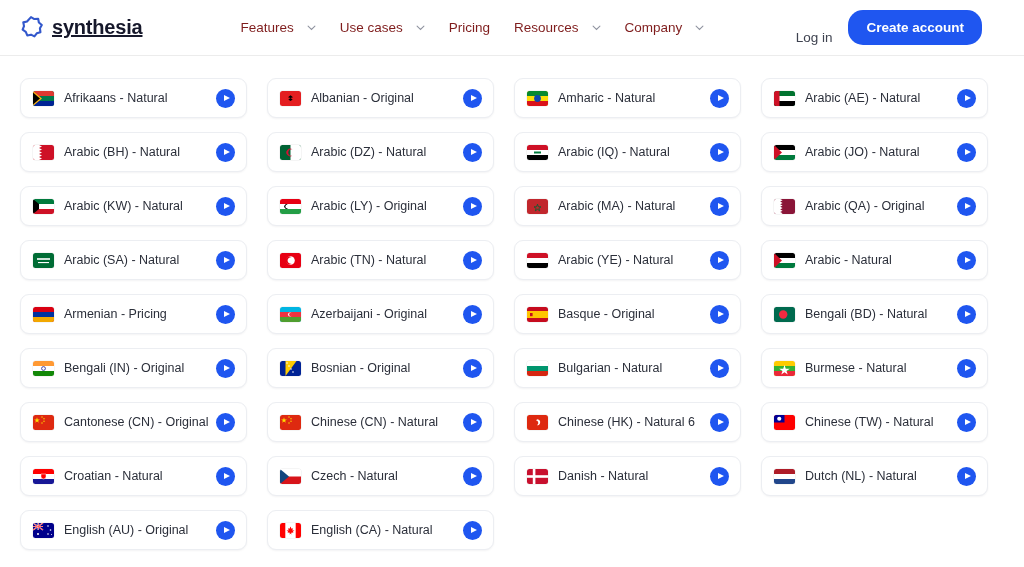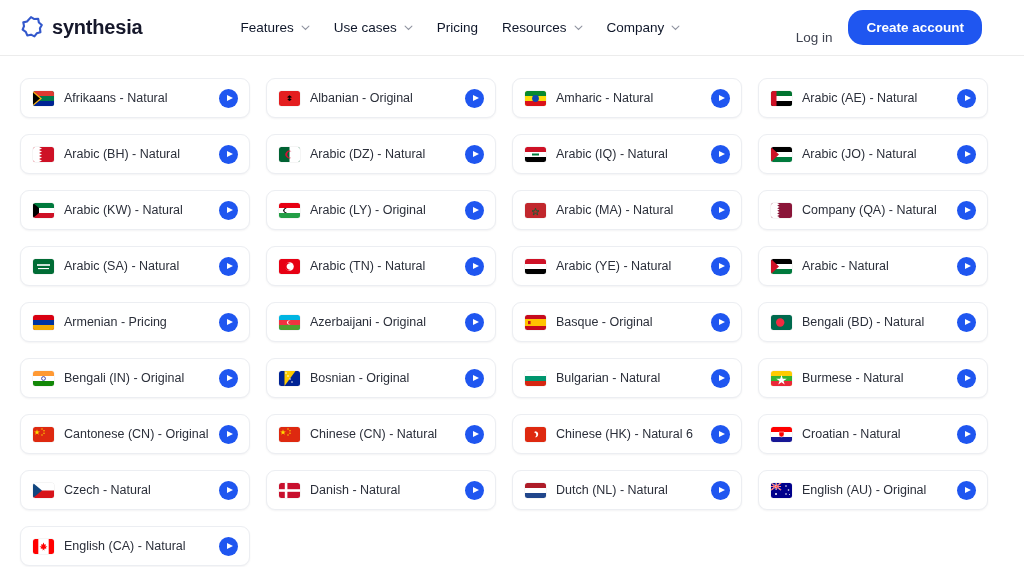--- a/index.html
+++ b/index.html
@@ -29,34 +29,35 @@
     margin-left: 18px;
     cursor: pointer;
     flex: 0 0 auto;
   }
   .brand-mark { width: 26px; height: 26px; display: block; flex: 0 0 auto; }
   .brand-name {
     font-size: 20px;
     font-weight: 600;
     color: #16182b;
     letter-spacing: -0.2px;
+    text-decoration: underline;
   }
 
   .main-nav {
     display: flex;
     align-items: center;
     gap: 24px;
     margin-left: 98px;
   }
   .nav-item {
     display: flex;
     align-items: center;
-    gap: 7px;
+    gap: 13px;
     font-size: 13.5px;
-    color: #0f172a;
+    color: #7f1d1d;
     cursor: pointer;
     white-space: nowrap;
   }
   .chev { width: 9px; height: 6px; display: block; flex: 0 0 auto; opacity: .75; }
 
   .header-right {
     display: flex;
     align-items: center;
     gap: 16px;
     margin-left: auto;
@@ -82,21 +83,20 @@
     font-family: inherit;
   }
 
   
   .voice-grid {
     padding: 22px 36px 0 20px;
     display: grid;
     grid-template-columns: repeat(4, 1fr);
     column-gap: 20px;
     row-gap: 14px;
-    gap: 16px;
   }
   .voice-card {
     height: 40px;
     background: #ffffff;
     border: 1px solid #eceef2;
     border-radius: 9px;
     box-shadow: 0 1px 2px rgba(16,24,40,.05);
     display: flex;
     align-items: center;
     padding: 0 11px 0 12px;
@@ -314,21 +314,21 @@
       <span class="voice-label">Arabic (MA) - Natural</span>
       <div class="play-btn">
         <div class="play-tri"></div>
       </div>
     </div>
     <div class="voice-card">
       <svg class="flag" viewBox="0 0 21 15">
         <rect width="21" height="15" fill="#8a1538"></rect>
         <path d="M0 0h6.2l2.4 1.3-2.4 1.3 2.4 1.3-2.4 1.3 2.4 1.3-2.4 1.3 2.4 1.3-2.4 1.3 2.4 1.3-2.4 1.3 2.4 1.3-2.4 1.4H0z" fill="#fff"></path>
       </svg>
-      <span class="voice-label">Company (QA) - Natural</span>
+      <span class="voice-label">Arabic (QA) - Original</span>
       <div class="play-btn">
         <div class="play-tri"></div>
       </div>
     </div>
     <div class="voice-card">
       <svg class="flag" viewBox="0 0 21 15">
         <rect width="21" height="15" fill="#006c35"></rect>
         <rect x="4" y="5.2" width="13" height="1.6" fill="#fff"></rect>
         <rect x="5" y="9" width="11" height="1.1" fill="#fff"></rect>
       </svg>
@@ -498,20 +498,31 @@
       <div class="play-btn">
         <div class="play-tri"></div>
       </div>
     </div>
     <div class="voice-card">
       <svg class="flag" viewBox="0 0 21 15">
         <rect width="21" height="15" fill="#de2910"></rect>
         <path d="M10.5 4.3c2 .3 3 1.9 2.6 3.6-.4 1.7-2 2.6-3.5 2.2 1.3-.4 1.9-1.5 1.6-2.7-.3-1.2-1.3-1.9-2.3-1.8.4-.7 1-1.2 1.6-1.3z" fill="#fff"></path>
       </svg>
       <span class="voice-label">Chinese (HK) - Natural 6</span>
+      <div class="play-btn">
+        <div class="play-tri"></div>
+      </div>
+    </div>
+    <div class="voice-card">
+      <svg class="flag" viewBox="0 0 21 15">
+        <rect width="21" height="15" fill="#fe0000"></rect>
+        <rect width="10.5" height="7.5" fill="#000095"></rect>
+        <circle cx="5.25" cy="3.75" r="2.1" fill="#fff"></circle>
+      </svg>
+      <span class="voice-label">Chinese (TW) - Natural</span>
       <div class="play-btn">
         <div class="play-tri"></div>
       </div>
     </div>
     <div class="voice-card">
       <svg class="flag" viewBox="0 0 21 15">
         <rect width="21" height="15" fill="#fff"></rect>
         <rect width="21" height="5" fill="#ff0000"></rect>
         <rect y="10" width="21" height="5" fill="#171796"></rect>
         <path d="M8 5h5v2.5a2.5 2.5 0 01-5 0z" fill="#ff0000" stroke="#fff" stroke-width=".5"></path>

